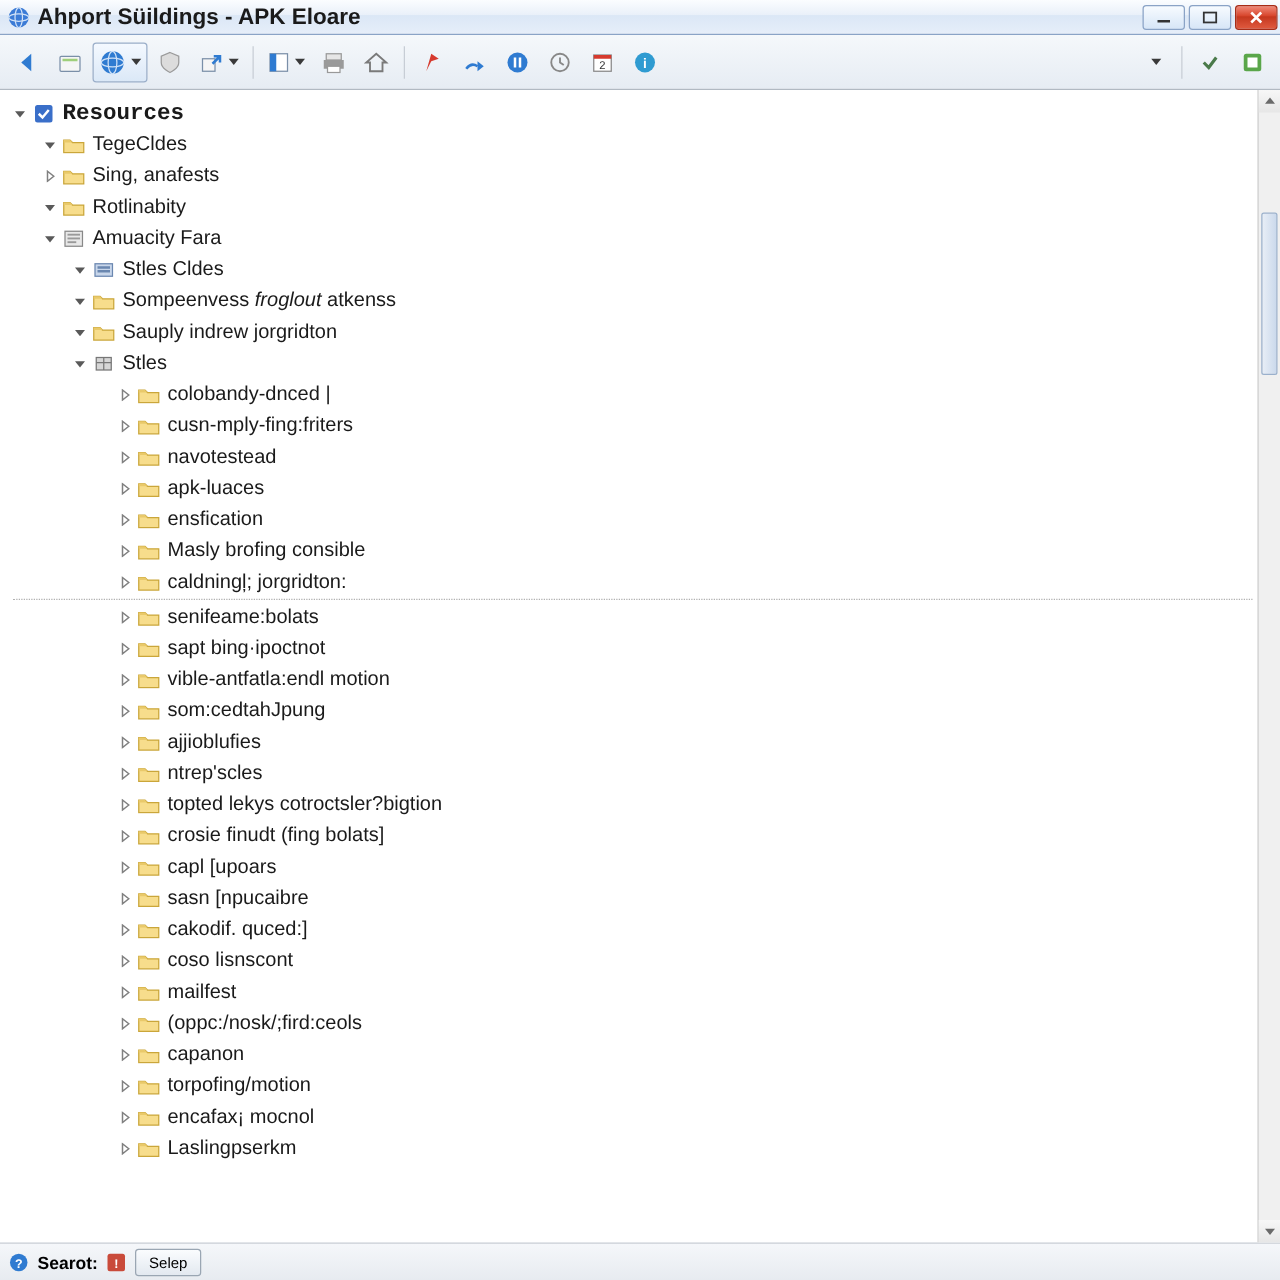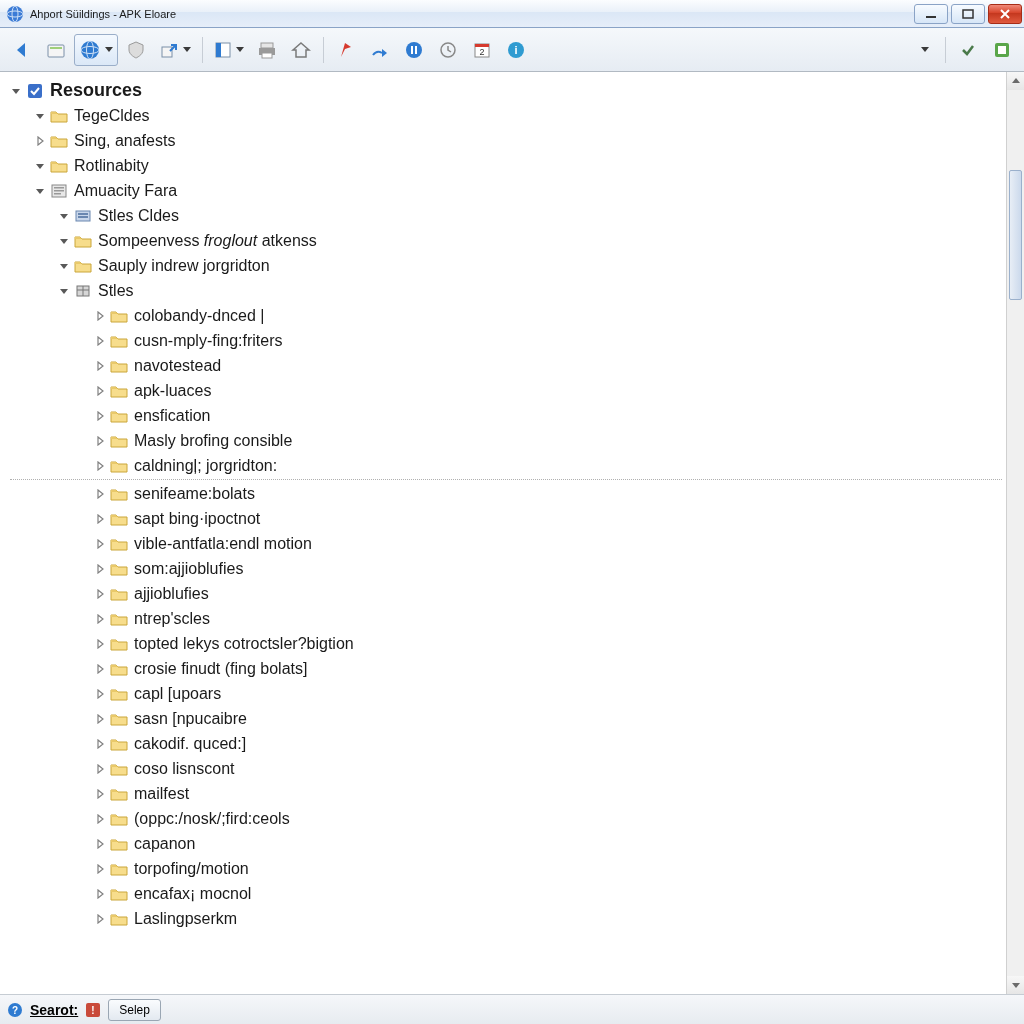--- a/index.html
+++ b/index.html
@@ -19,21 +19,21 @@
   background: linear-gradient(#fbfdff, #e9f0f9 45%, #dbe7f6 46%, #e6eef9);
   border-bottom: 1px solid #8aa3c6;
   display: flex;
   align-items: center;
   padding: 0 2px 0 6px;
 }
 .titlebar .app-icon {
   width: 18px; height: 18px; margin-right: 6px;
   display: flex; align-items: center; justify-content: center;
 }
-.titlebar .title { font-size: 11px; color: #1a1a1a; }
+.titlebar .title { font-size: 18px; color: #1a1a1a; font-weight: bold; }
 .titlebar .win-controls { margin-left: auto; display: flex; }
 .win-btn {
   width: 34px; height: 20px;
   border: 1px solid #8aa3c6;
   border-radius: 3px;
   margin-left: 3px;
   display: flex; align-items: center; justify-content: center;
   background: linear-gradient(#f7fbff, #d7e6f7);
   font-size: 12px;
 }
@@ -100,21 +100,21 @@
 .tree-row .disclosure {
   width: 12px; height: 12px; margin-right: 4px;
   display: flex; align-items: center; justify-content: center;
   flex-shrink: 0;
 }
 .disclosure svg { display:block; }
 .tree-row .icon {
   width: 18px; height: 16px; margin-right: 6px; flex-shrink: 0;
   display: flex; align-items: center; justify-content: center;
 }
-.tree-row.root-row .label { font-weight: 700; font-size: 18px; }
+.tree-row.root-row .label { font-weight: 700; font-size: 18px; font-family: Liberation Mono, monospace; }
 .indent { display: inline-block; }
 .divider-line {
   border-top: 1px dotted #b0b0b0;
   margin: 1px 0;
 }
 
 .vscroll {
   position: absolute; right: 0; top: 0; bottom: 0; width: 18px;
   background: #f0f0f0;
   border-left: 1px solid #d0d0d0;
@@ -133,21 +133,21 @@
 
 .statusbar {
   height: 30px;
   background: linear-gradient(#f5f7fa,#e7ebf0);
   border-top: 1px solid #c6ccd3;
   display: flex;
   align-items: center;
   padding: 0 6px;
   gap: 6px;
 }
-.statusbar .slabel { font-weight: 700; font-size: 14px; text-decoration: underline; }
+.statusbar .slabel { font-weight: 700; font-size: 14px; }
 .statusbar input {
   flex: 1; height: 22px;
   border: 1px solid #b7c0cc;
   border-radius: 2px;
   padding: 0 6px;
   font-size: 13px;
   color: #888;
   font-style: italic;
   background: #fff;
 }
@@ -599,21 +599,21 @@
             <svg width="10" height="10">
               <path d="M3 1 L8 5 L3 9 Z" fill="none" stroke="#808080" stroke-width="1.2"></path>
             </svg>
           </span>
           <span class="icon">
             <svg width="18" height="14">
               <path d="M1 3 h5 l2 2 h9 v8 h-16 z" fill="#f7dd8c" stroke="#caa63a"></path>
               <path d="M1 3 h5 l2 2 h-7 z" fill="#e9c96a"></path>
             </svg>
           </span>
-          <span class="label">som:ajjioblufies</span>
+          <span class="label">som:cedtahJpung</span>
         </div>
         <div class="tree-row ">
           <span class="indent" style="width:84px"></span>
           <span class="disclosure">
             <svg width="10" height="10">
               <path d="M3 1 L8 5 L3 9 Z" fill="none" stroke="#808080" stroke-width="1.2"></path>
             </svg>
           </span>
           <span class="icon">
             <svg width="18" height="14">

